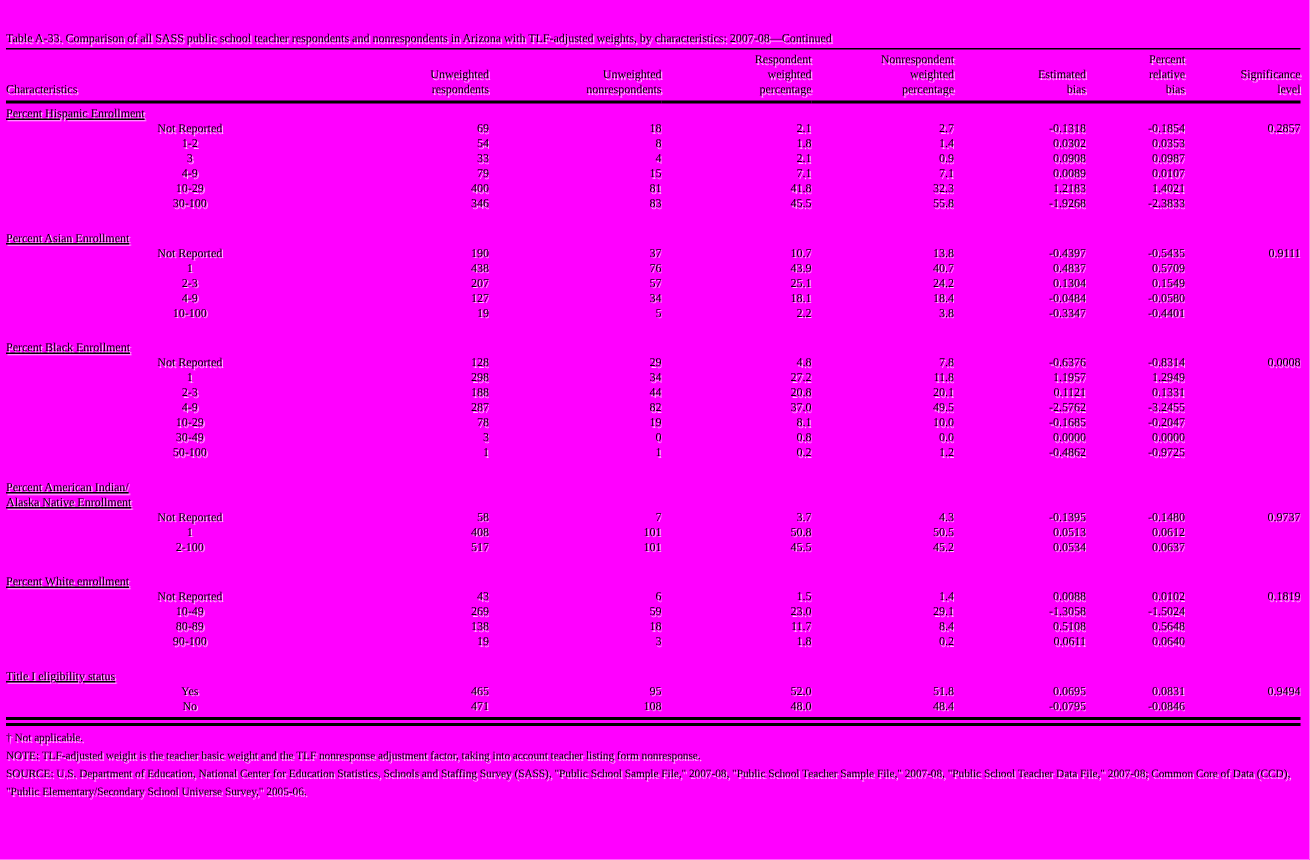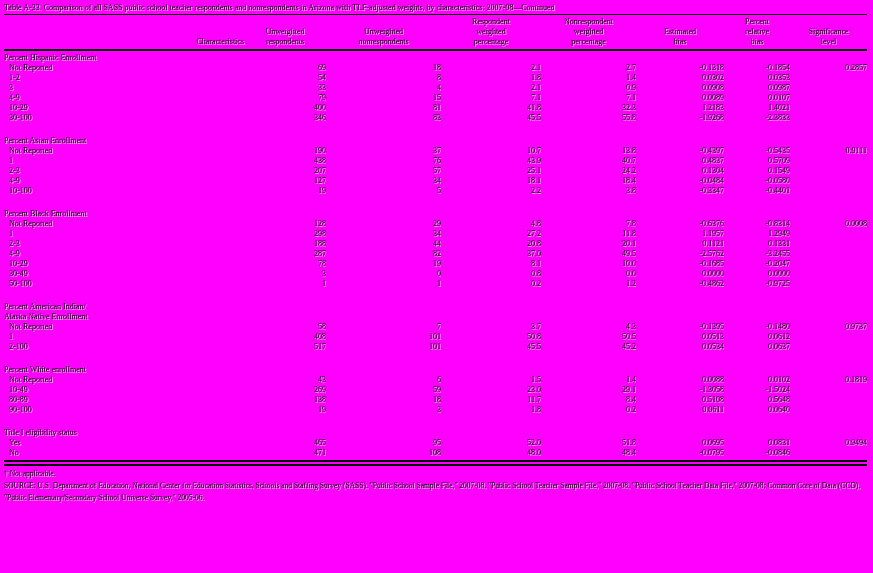--- a/index.html
+++ b/index.html
@@ -11,43 +11,44 @@
     overflow:hidden;
     box-sizing:border-box;
     padding:2px 6px 0 4px;
     text-shadow:1px 1px 0 rgba(255,255,255,0.75);
   }
   .title {
     font-size:8px; line-height:11px;
     border-bottom:1px solid #000;
     padding-bottom:1px;
     white-space:nowrap;
+    margin-top:18px;
   }
   table { width:100%; border-collapse:collapse; table-layout:fixed; font-size:8px; }
   thead th {
     vertical-align:bottom;
-    text-align:center;
+    text-align:right;
     font-weight:normal;
     white-space:pre-line;
     line-height:10px;
     padding:2px 0 2px 0;
     border-bottom:2px solid #000;
   }
-  thead th.first { text-align:right; }
+  thead th.first { text-align:left; }
   tbody td {
     text-align:right;
     line-height:10px;
     padding:0;
     white-space:nowrap;
     overflow:hidden;
   }
-  tbody td.label { text-align:left; padding-left:5px;margin-left:11px; }
+  tbody td.label { text-align:center; padding-left:5px;margin-left:11px; }
   tr.section td {
     text-align:left; padding-left:0; padding-top:13px;
-    white-space:pre-line; line-height:10px;
+    white-space:pre-line; line-height:10px;text-decoration:underline;
   }
   tr.section.first td { padding-top:2px; }
   .rule-double {
     height:2px;
     border-top:2px solid #000;
     border-bottom:2px solid #000;
     margin-top:2px;
   }
   .footnotes { font-size:7.5px; line-height:12px; padding-top:2px; }
   .footnotes div { white-space:normal; }
@@ -381,15 +382,16 @@
           <td>-0.0846</td>
           <td></td>
         </tr>
       </tbody>
   </table>
 
   <div class="rule-double"></div>
 
   <div class="footnotes">
     <div>† Not applicable.</div>
+    <div>NOTE: TLF-adjusted weight is the teacher basic weight and the TLF nonresponse adjustment factor, taking into account teacher listing form nonresponse.</div>
     <div>SOURCE: U.S. Department of Education, National Center for Education Statistics, Schools and Staffing Survey (SASS), "Public School Sample File," 2007-08, "Public School Teacher Sample File," 2007-08, "Public School Teacher Data File," 2007-08; Common Core of Data (CCD), "Public Elementary/Secondary School Universe Survey," 2005-06.</div>
   </div>
 </div>
 
 </body></html>

